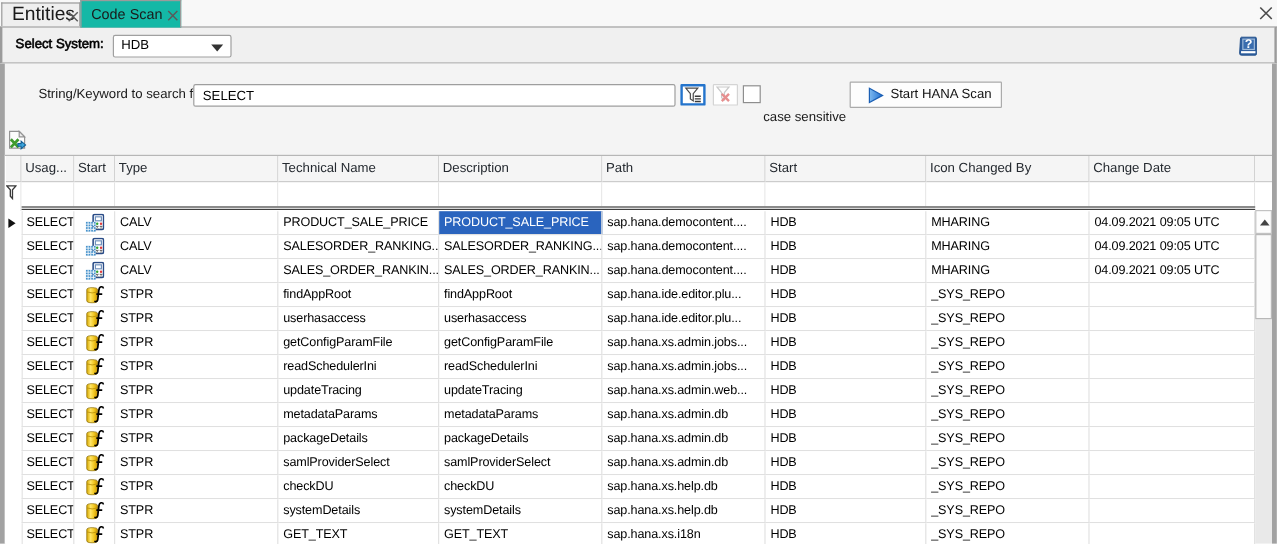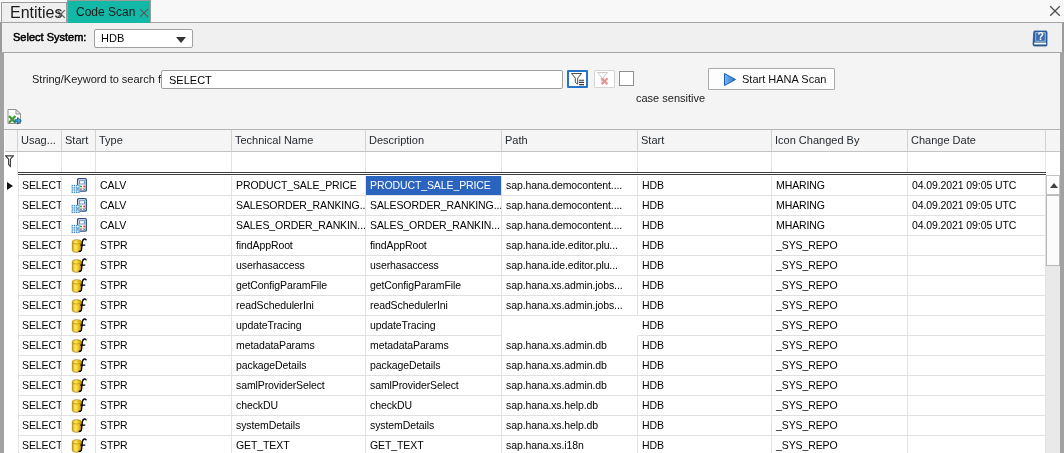--- a/index.html
+++ b/index.html
@@ -367,20 +367,21 @@
             <stop offset="1" stop-color="#c89203"></stop>
 </linearGradient>
         </defs>
 <path d="M1.3 3.4 Q1.3 1.7 5.8 1.7 Q10.3 1.7 10.3 3.4 L10.3 12.6 Q10.3 14.3 5.8 14.3 Q1.3 14.3 1.3 12.6 Z" fill="url(#au)" stroke="#8a6b00" stroke-width="0.6"></path>
 <path d="M1.5 5.3 Q5.8 6.9 10.1 5.3" fill="none" stroke="#b98f07" stroke-width="0.7"></path>
 <path d="M15.2 2.4 Q15 0.8 13.2 1 Q11.7 1.3 11.4 3.8 L11 7.1 M9.3 7.1 L14.2 7.1 M11 7.1 L10.5 11.5 Q10.2 13.9 7.6 13.1" fill="none" stroke="#000" stroke-width="1.4"></path>
 </svg></div>
 <div class="c c3">STPR</div>
 <div class="c c4">updateTracing</div>
 <div class="c c5">updateTracing</div>
+<div class="c c6">sap.hana.xs.admin.web...</div>
 <div class="c c7">HDB</div>
 <div class="c c8">_SYS_REPO</div>
 <div class="c c9"></div>
 </div>
 <div class="row" style="top:336px">
 <div class="c c1">SELECT</div>
 <div class="c c2 ic"><svg width="16" height="16" viewBox="0 0 16 16">
 <defs>
           <linearGradient id="au" x1="0" y1="0" x2="1" y2="0">
 <stop offset="0" stop-color="#d8a903"></stop>

